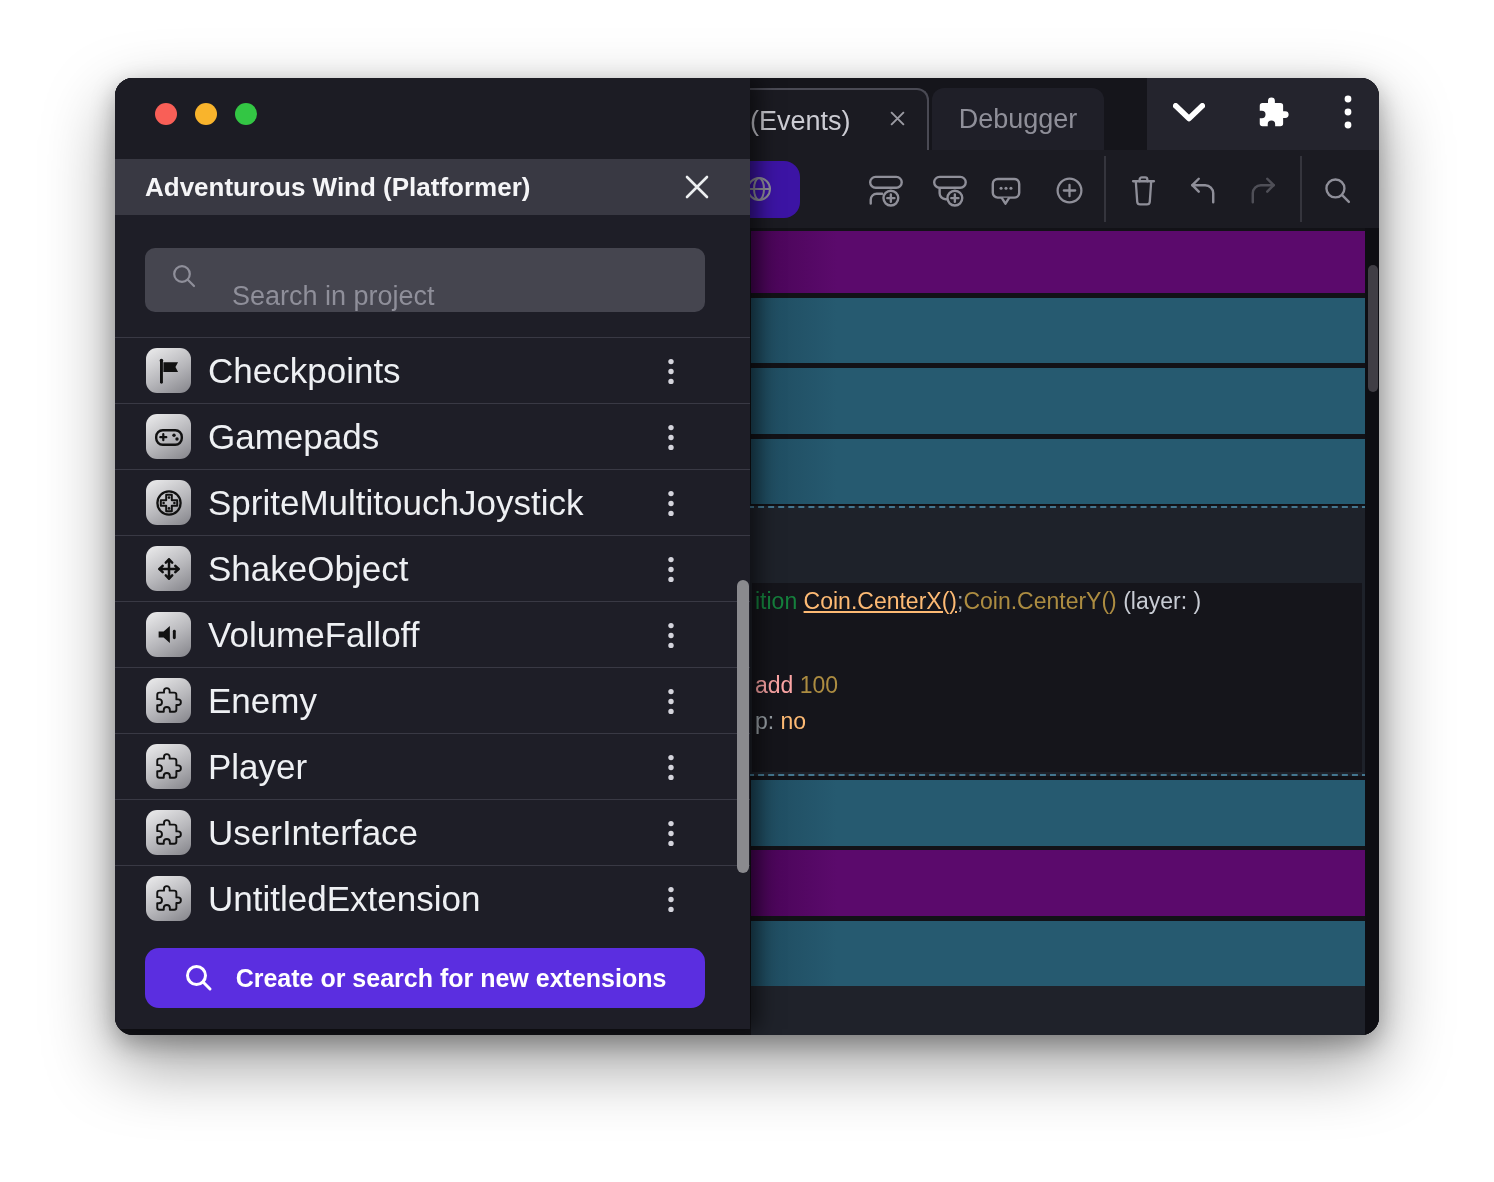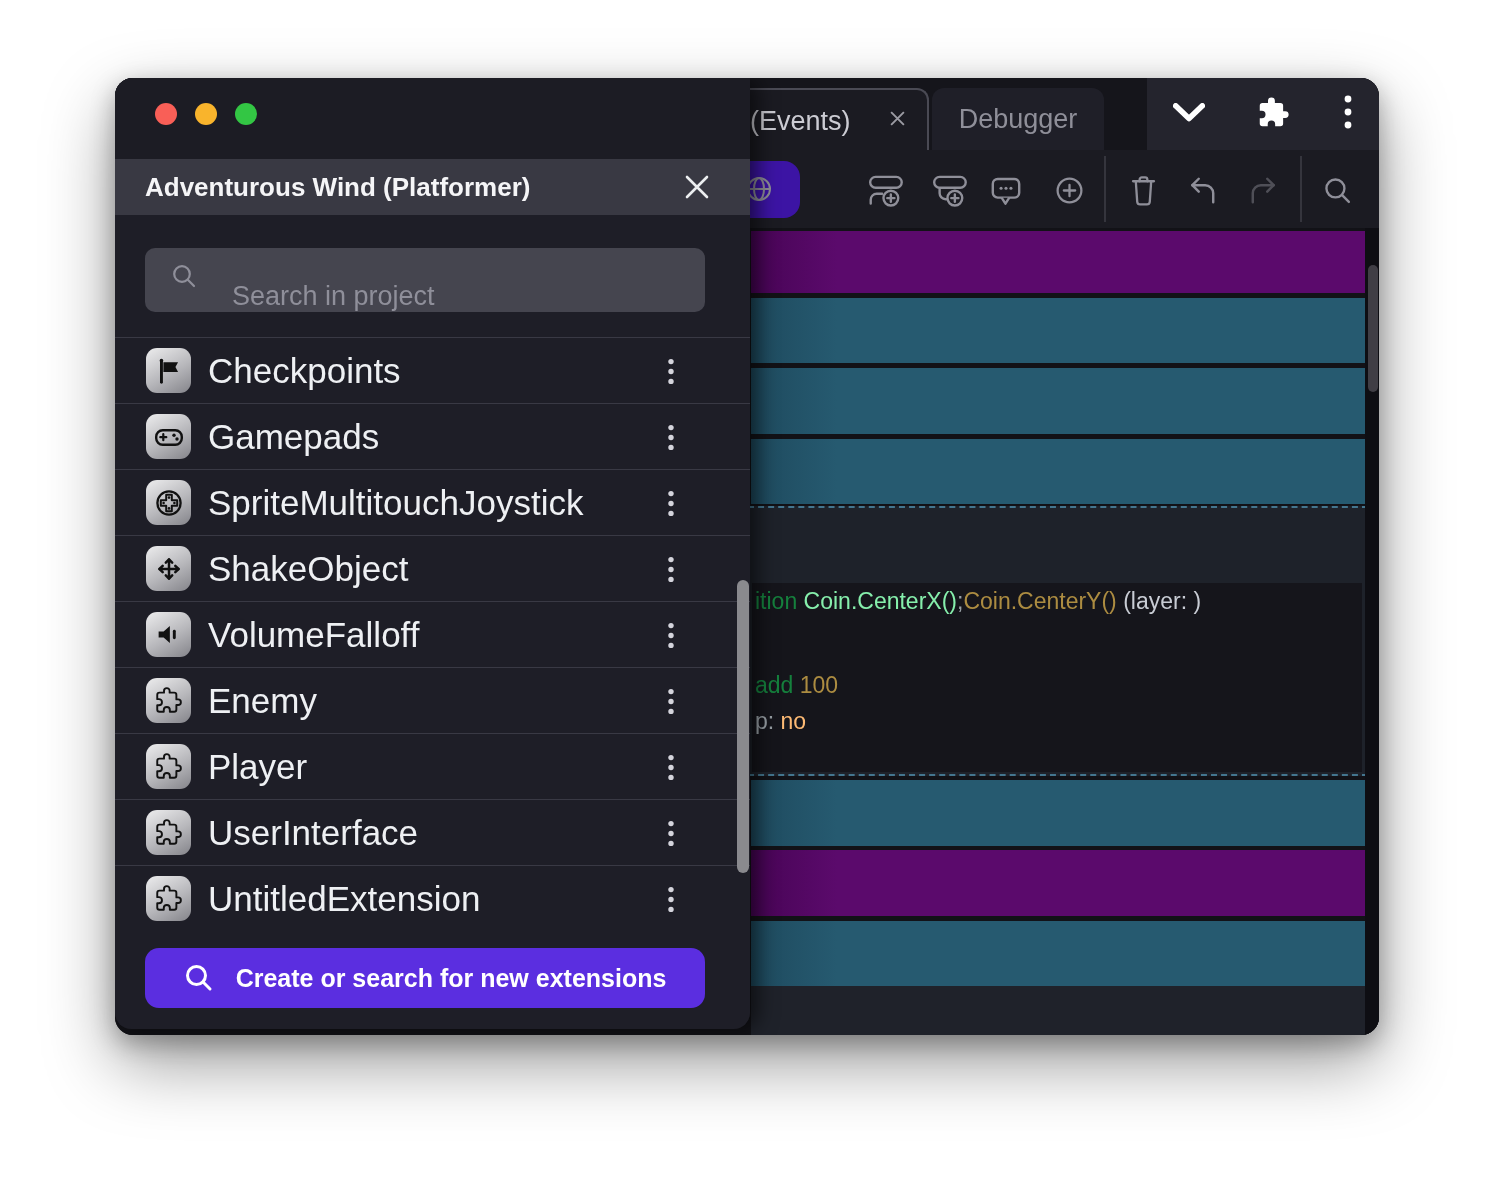--- a/index.html
+++ b/index.html
@@ -26,21 +26,21 @@
   #events-bg { left:0; top:150px; width:1264px; height:807px; background:#121217; }
   #rows { position:absolute; left:636px; top:0; width:614px; height:807px; }
   .erow { position:absolute; left:0; width:614px; }
   #below-rows { position:absolute; top:758px; width:630px; height:49px; background:#1f222a; }
   #selection { position:absolute; top:278px; width:620px; height:270px; border:2px dashed #44768f; background:#1e222a; }
   #actions { position:absolute; left:2px; top:75px; width:610px; height:189px; background:#15151b; }
   .codeline { position:absolute; left:3px; white-space:nowrap; font-size:23px; }
   #scrolltrack { position:absolute; left:1250px; top:0; width:14px; height:807px; background:#0e0e13; }
   #scrollthumb { position:absolute; left:3px; top:37px; width:10px; height:127px; background:#403e45; border-radius:5px; }
   
-  #drawer { left:0; top:0; width:635px; height:951px; background:#1e1e27; box-shadow: 8px 0 20px rgba(0,0,0,.55); border-radius: 16px; }
+  #drawer { left:0; top:0; width:635px; height:951px; background:#1e1e27; box-shadow: 8px 0 20px rgba(0,0,0,.55); }
   #titlebar { left:0; top:0; width:635px; height:81px; background:#1c1c24; }
   .light { position:absolute; top:25px; width:22px; height:22px; border-radius:50%; }
   #header { left:0; top:81px; width:635px; height:56px; background:#393943; }
   #title { position:absolute; left:30px; top:0; height:56px; display:flex; align-items:center; font-size:26px; font-weight:bold; color:#f5f5f7; }
   #drawer-close { position:absolute; left:569px; top:15px; }
   #searchbox { left:30px; top:170px; width:560px; height:64px; background:#45454f; border-radius:10px; }
   #search-ph { position:absolute; left:87px; top:16px; height:64px; display:flex; align-items:center; font-size:27px; color:#8f8f9a; }
   #list { position:absolute; left:0; top:259px; width:635px; }
   .item { position:relative; width:635px; height:66px; border-top:1px solid #393944; }
   .itembox { position:absolute; left:31px; top:10px; width:45px; height:45px; border-radius:11px;
@@ -173,22 +173,22 @@
         <div class="erow" style="top: 70px; height: 65px; background: linear-gradient(90deg, rgb(30, 74, 94) 0%, rgb(38, 90, 112) 14%, rgb(38, 90, 112) 100%);"></div>
         <div class="erow" style="top: 140px; height: 66px; background: linear-gradient(90deg, rgb(30, 74, 94) 0%, rgb(38, 90, 112) 14%, rgb(38, 90, 112) 100%);"></div>
         <div class="erow" style="top: 211px; height: 65px; background: linear-gradient(90deg, rgb(30, 74, 94) 0%, rgb(38, 90, 112) 14%, rgb(38, 90, 112) 100%);"></div>
         <div class="erow" style="top: 552px; height: 66px; background: linear-gradient(90deg, rgb(30, 74, 94) 0%, rgb(38, 90, 112) 14%, rgb(38, 90, 112) 100%);"></div>
         <div class="erow" style="top: 622px; height: 66px; background: linear-gradient(90deg, rgb(71, 4, 85) 0%, rgb(91, 10, 108) 14%, rgb(91, 10, 108) 100%);"></div>
         <div class="erow" style="top: 693px; height: 65px; background: linear-gradient(90deg, rgb(30, 74, 94) 0%, rgb(38, 90, 112) 14%, rgb(38, 90, 112) 100%);"></div>
       </div>
     <div id="below-rows" style="left:636px;"></div>
     <div id="selection" style="left:633px;">
       <div id="actions">
-          <div class="codeline" style="top: 5px;"><span style="color: #15803d;">ition </span><span style="color: #86efac;">Coin.CenterX()</span><span style="color: rgb(153, 160, 166);">;</span><span style="color: rgb(172, 140, 65);">Coin.CenterY()</span><span style="color: rgb(200, 204, 212);"> (layer: )</span></div>
-          <div class="codeline" style="top: 89px;"><span style="color: #15803d;">add </span><span style="color: rgb(172, 140, 65);">100</span></div>
+          <div class="codeline" style="top: 5px;"><span style="color: #15803d;">ition </span><span style="color: #fdba74; text-decoration: underline;">Coin.CenterX()</span><span style="color: rgb(153, 160, 166);">;</span><span style="color: rgb(172, 140, 65);">Coin.CenterY()</span><span style="color: rgb(200, 204, 212);"> (layer: )</span></div>
+          <div class="codeline" style="top: 89px;"><span style="color: #fca5a5;">add </span><span style="color: rgb(172, 140, 65);">100</span></div>
           <div class="codeline" style="top: 125px;"><span style="color: rgb(153, 160, 166);">p: </span><span style="color: #fdba74;">no</span></div>
         </div>
     </div>
     <div id="scrolltrack">
       <div id="scrollthumb"></div>
     </div>
   </div>
 
   <div id="drawer" class="abs">
     <div id="titlebar" class="abs">

